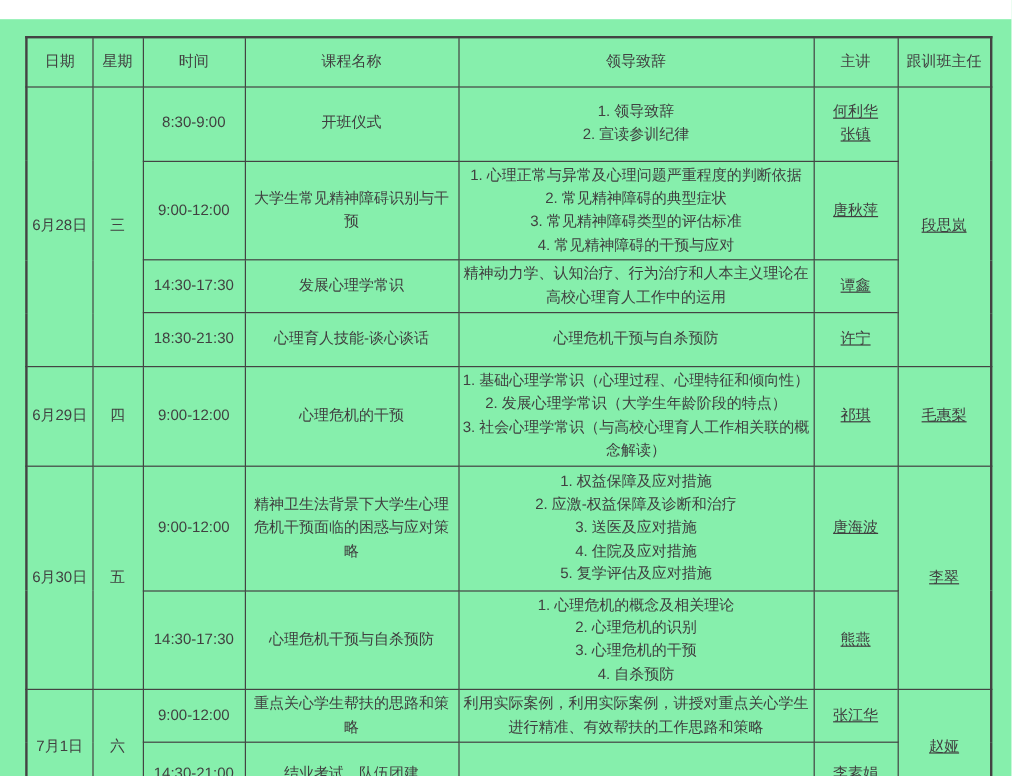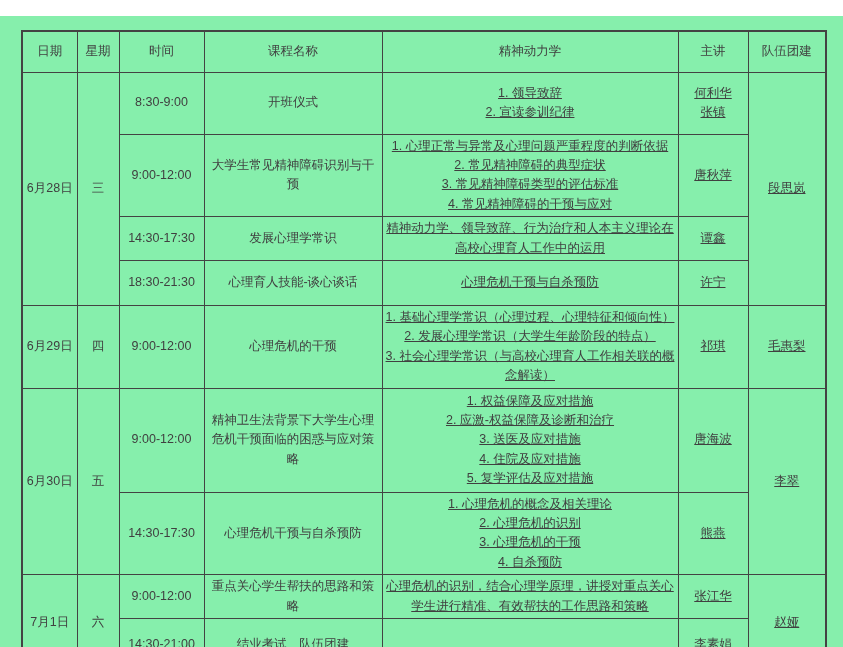--- a/index.html
+++ b/index.html
@@ -32,21 +32,20 @@
     text-align: center;
     vertical-align: middle;
     padding: 2px 3px;
     overflow: hidden;
     word-break: break-all;
   }
   td.content-cell {
     text-align: left;
     white-space: pre-line;
     padding: 2px 2px 2px 4px;
-    text-decoration: underline;
   }
   td.lecturer-cell,
   td.teacher-cell {
     white-space: pre-line;
     text-decoration: underline;
   }
   td.course-cell {
     padding: 2px 2px;
   }
 </style>
@@ -63,23 +62,23 @@
       <col style="width:296px">
       <col style="width:70px">
       <col style="width:78px">
     </colgroup>
     <thead>
       <tr style="height:41px">
         <th>日期</th>
         <th>星期</th>
         <th>时间</th>
         <th>课程名称</th>
-        <th>精神动力学</th>
+        <th>领导致辞</th>
         <th>主讲</th>
-        <th>队伍团建</th>
+        <th>跟训班主任</th>
       </tr>
     </thead>
     <tbody>
 
       <tr style="height:62px">
         <td rowspan="4" class="date-cell">6月28日</td>
         <td rowspan="4" class="weekday-cell">三</td>
         <td class="time-cell">8:30-9:00</td>
         <td class="course-cell">开班仪式</td>
         <td class="content-cell">1. 领导致辞
@@ -93,21 +92,21 @@
         <td class="course-cell">大学生常见精神障碍识别与干预</td>
         <td class="content-cell">1. 心理正常与异常及心理问题严重程度的判断依据
 2. 常见精神障碍的典型症状
 3. 常见精神障碍类型的评估标准
 4. 常见精神障碍的干预与应对</td>
         <td class="lecturer-cell">唐秋萍</td>
       </tr>
       <tr style="height:44px">
         <td class="time-cell">14:30-17:30</td>
         <td class="course-cell">发展心理学常识</td>
-        <td class="content-cell">精神动力学、领导致辞、行为治疗和人本主义理论在高校心理育人工作中的运用</td>
+        <td class="content-cell">精神动力学、认知治疗、行为治疗和人本主义理论在高校心理育人工作中的运用</td>
         <td class="lecturer-cell">谭鑫</td>
       </tr>
       <tr style="height:45px">
         <td class="time-cell">18:30-21:30</td>
         <td class="course-cell">心理育人技能-谈心谈话</td>
         <td class="content-cell">心理危机干预与自杀预防</td>
         <td class="lecturer-cell">许宁</td>
       </tr>
 
       <tr style="height:80px">
@@ -143,21 +142,21 @@
 3. 心理危机的干预
 4. 自杀预防</td>
         <td class="lecturer-cell">熊燕</td>
       </tr>
 
       <tr style="height:44px">
         <td rowspan="2" class="date-cell">7月1日</td>
         <td rowspan="2" class="weekday-cell">六</td>
         <td class="time-cell">9:00-12:00</td>
         <td class="course-cell">重点关心学生帮扶的思路和策略</td>
-        <td class="content-cell">心理危机的识别，结合心理学原理，讲授对重点关心学生进行精准、有效帮扶的工作思路和策略</td>
+        <td class="content-cell">利用实际案例，利用实际案例，讲授对重点关心学生进行精准、有效帮扶的工作思路和策略</td>
         <td class="lecturer-cell">张江华</td>
         <td rowspan="2" class="teacher-cell">赵娅</td>
       </tr>
       <tr style="height:52px">
         <td class="time-cell">14:30-21:00</td>
         <td class="course-cell">结业考试、队伍团建</td>
         <td class="content-cell"></td>
         <td class="lecturer-cell">李素娟</td>
       </tr>
     </tbody>

